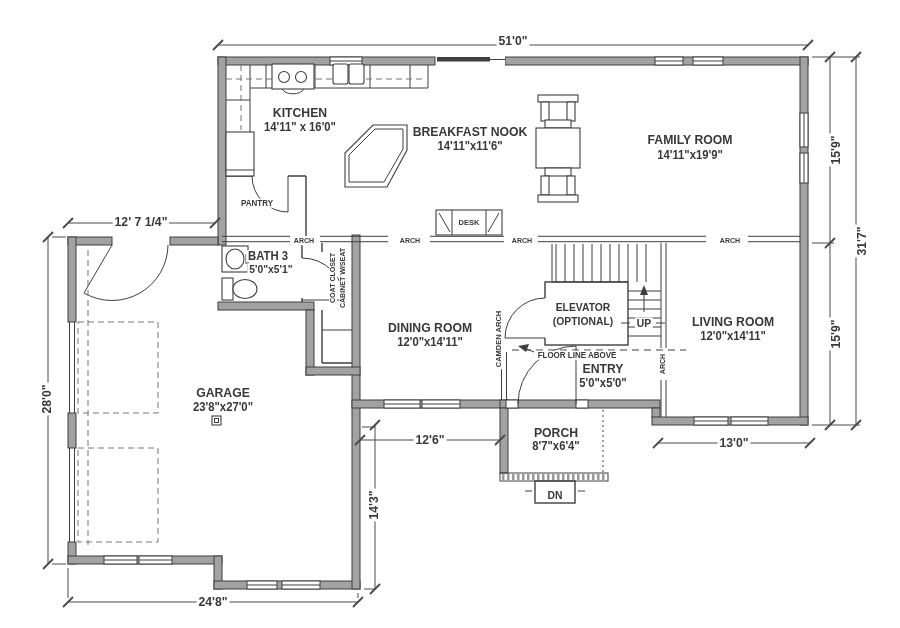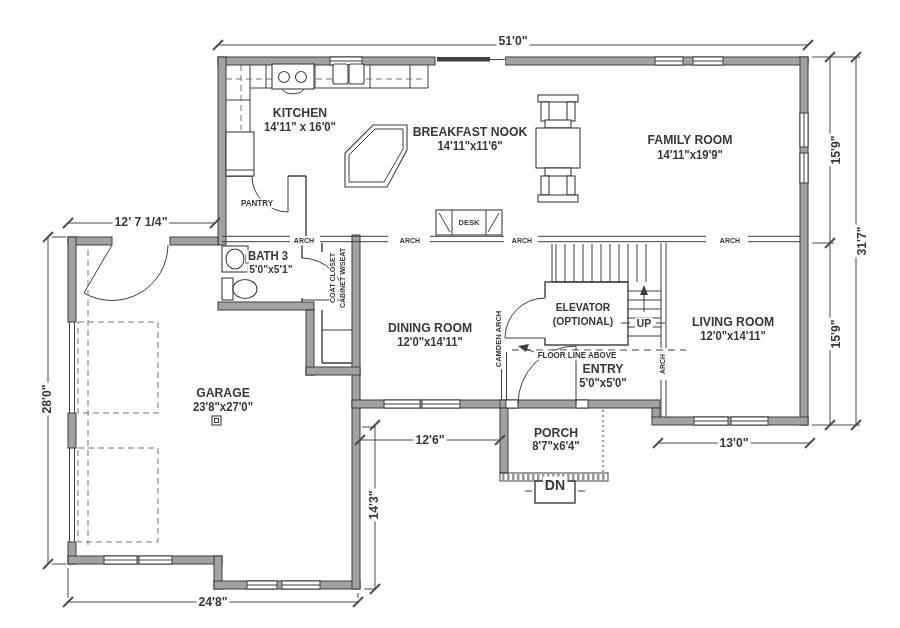--- a/index.html
+++ b/index.html
@@ -280,21 +280,21 @@
 <span class="label room" style="left:556px;top:432px">PORCH</span>
 <span class="label size" style="left:556px;top:446px">8'7"x6'4"</span>
 <span class="label md" style="left:268px;top:256px;font-size:12px">BATH 3</span>
 <span class="label md" style="left:271px;top:269px">5'0"x5'1"</span>
 <span class="label sm" style="left:257px;top:203px">PANTRY</span>
 <span class="label md" style="left:583px;top:307px">ELEVATOR</span>
 <span class="label md" style="left:583px;top:321px">(OPTIONAL)</span>
 
 <span class="label xs" style="left:469px;top:223px;font-size:8px">DESK</span>
 <span class="label md" style="left:644px;top:323px">UP</span>
-<span class="label md" style="left:555px;top:484px;font-size:15px">DN</span>
+<span class="label md" style="left:555px;top:495px;font-size:11px">DN</span>
 <span class="label xs" style="left:304px;top:241px">ARCH</span>
 <span class="label xs" style="left:410px;top:241px">ARCH</span>
 <span class="label xs" style="left:522px;top:241px">ARCH</span>
 <span class="label xs" style="left:730px;top:241px">ARCH</span>
 <span class="label xs rot" style="left:663px;top:364px">ARCH</span>
 <span class="label xs rot" style="left:499px;top:339px;font-size:8px">CAMDEN ARCH</span>
 <span class="label xs rot" style="left:333px;top:278px">COAT CLOSET</span>
 <span class="label xs rot" style="left:343px;top:278px">CABINET W/SEAT</span>
 <span class="label sm" style="left:577px;top:355px">FLOOR LINE ABOVE</span>
 

